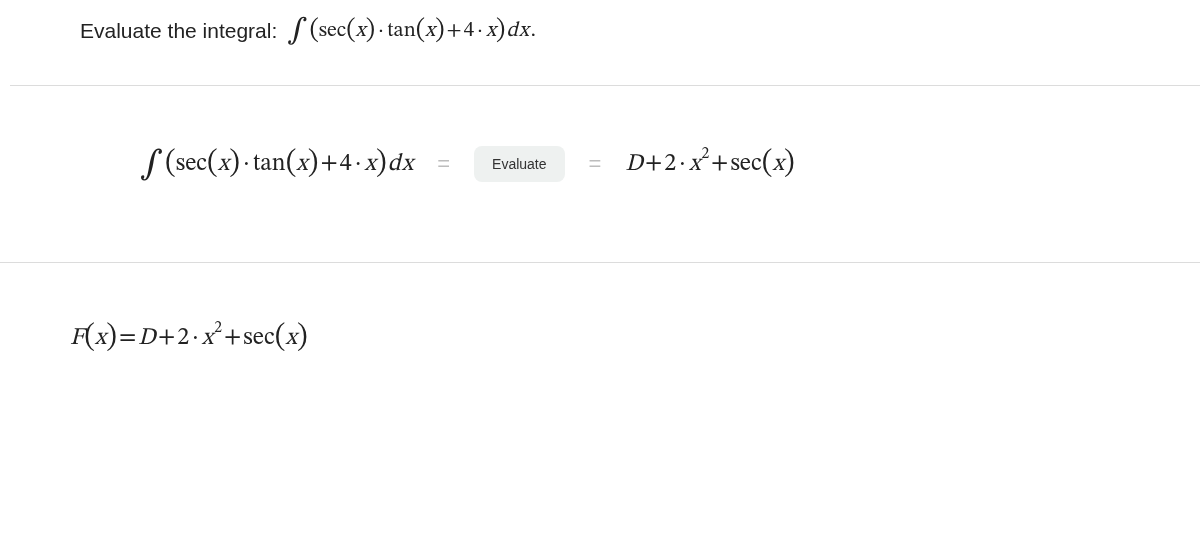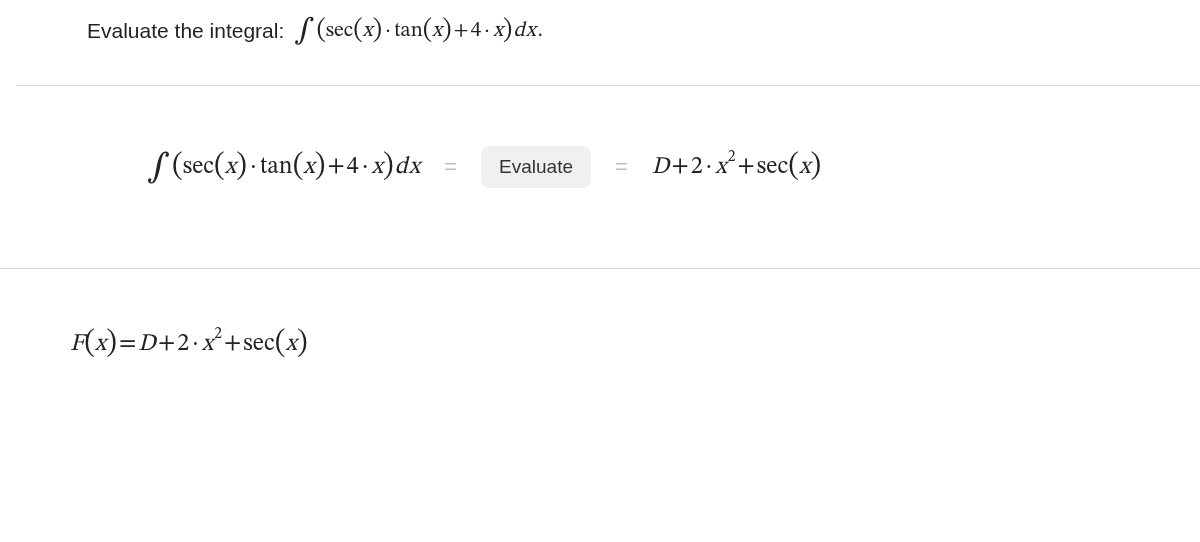--- a/index.html
+++ b/index.html
@@ -10,21 +10,21 @@
     background: #ffffff;
     font-family: "Segoe UI", "Helvetica Neue", Arial, sans-serif;
     color: #222;
   }
   .page {
     width: 100%;
     box-sizing: border-box;
   }
   .card {
     border-bottom: 1px solid #dcdcdc;
-    padding: 0 0 0 17px;
+    padding: 0 0 0 10px;
   }
   .card-top {
     padding: 16px 0 40px 70px;
     border-bottom: 1px solid #dcdcdc;
   }
   .card-top .intro {
     display: flex;
     align-items: center;
     gap: 10px;
     font-size: 21px;
@@ -39,21 +39,21 @@
   .eq-sign {
     color: #bdbdbd;
     margin: 0 24px;
     font-size: 22px;
   }
   .pill {
     background: #eef1f0;
     color: #333;
     padding: 10px 18px;
     border-radius: 8px;
-    font-size: 19px;
+    font-size: 14px;
     cursor: pointer;
     user-select: none;
   }
   .second-card {
     padding: 60px 0 40px 70px;
   }
   .second-card .intro {
     font-size: 24px;
   }
 

